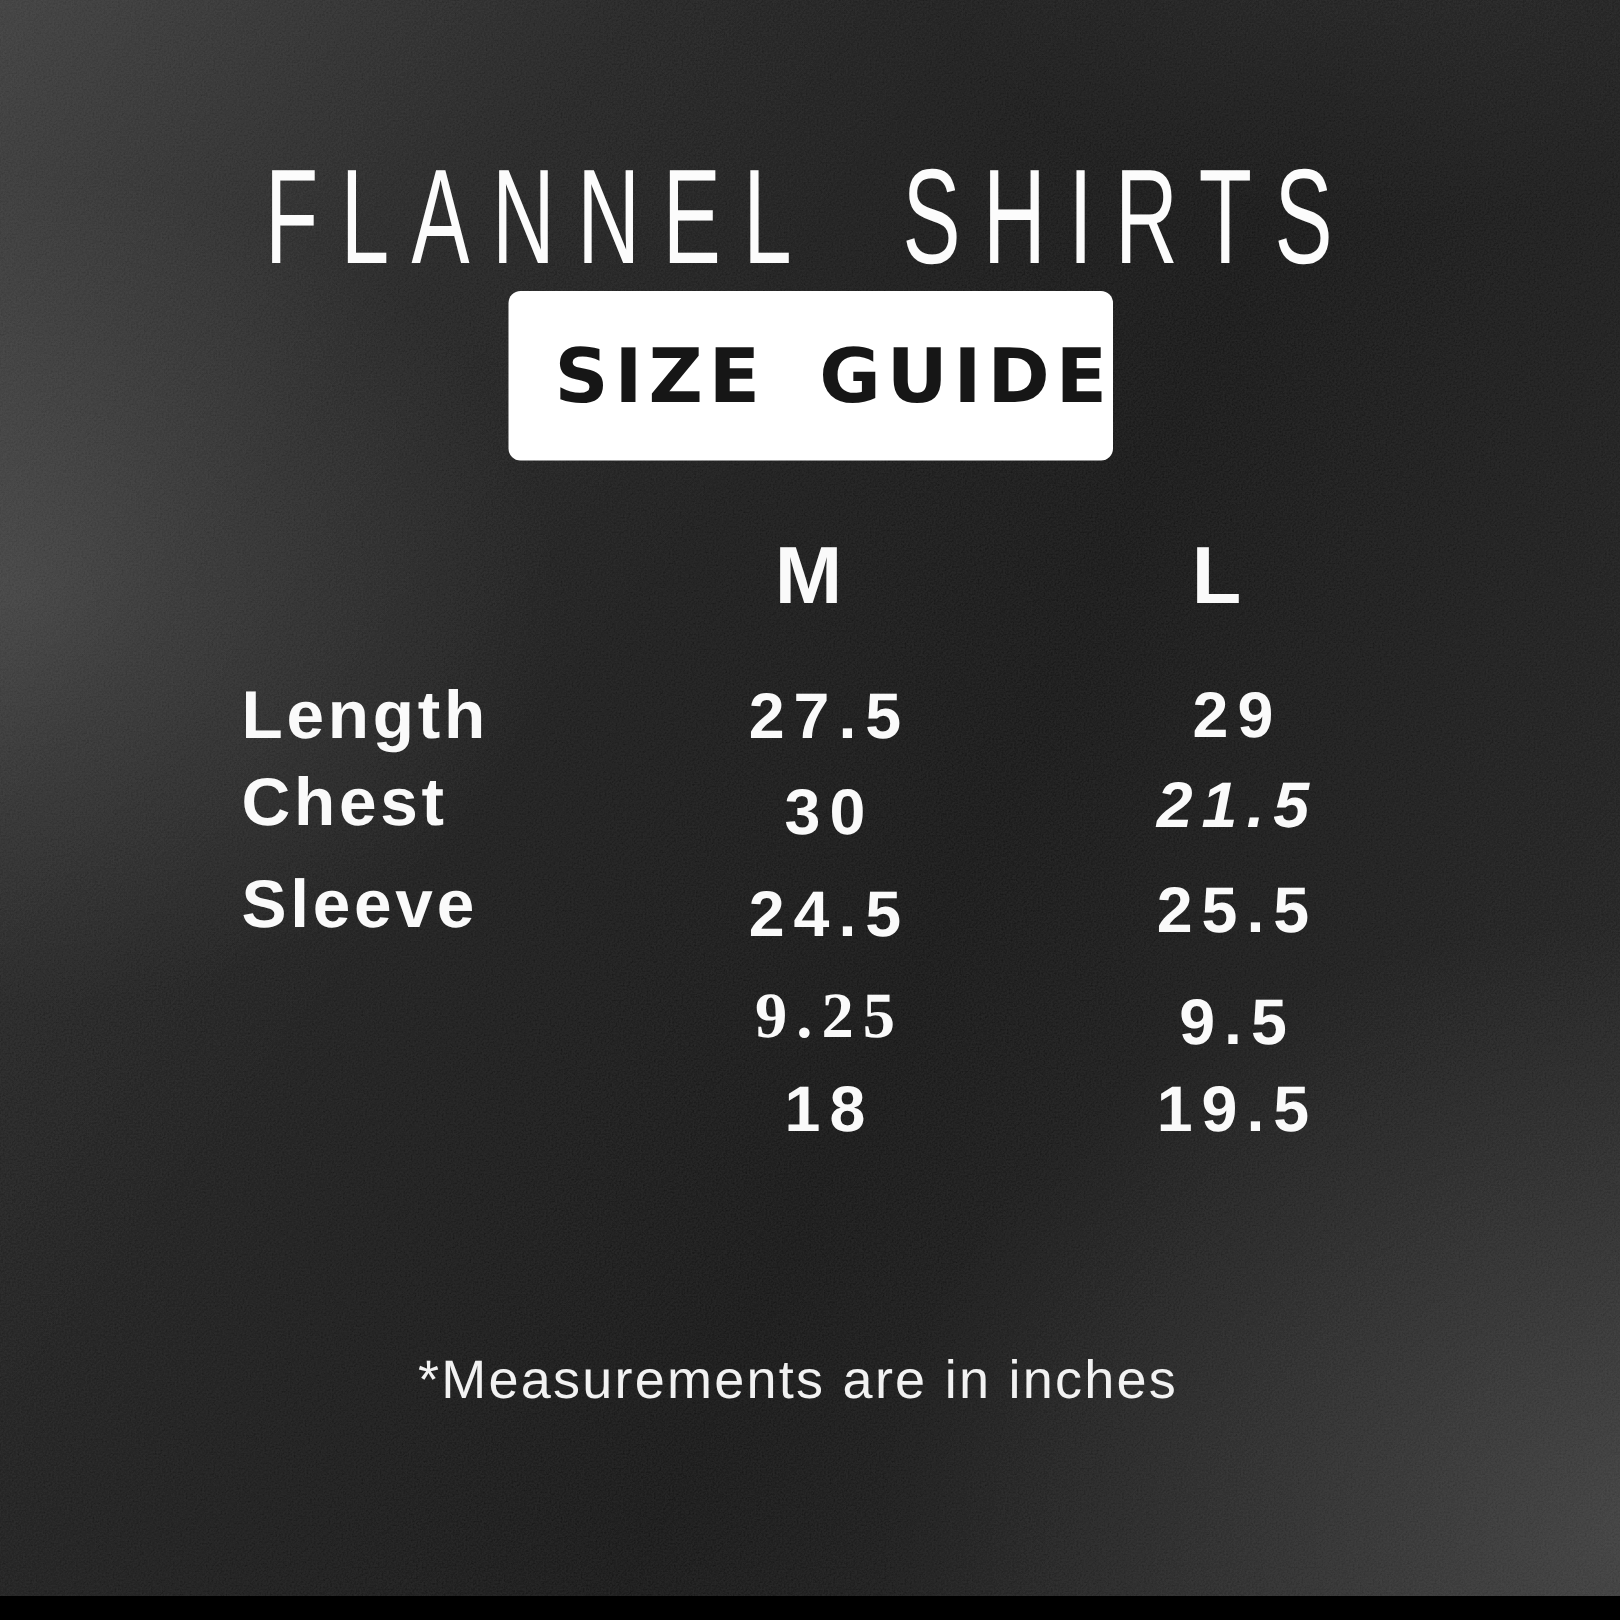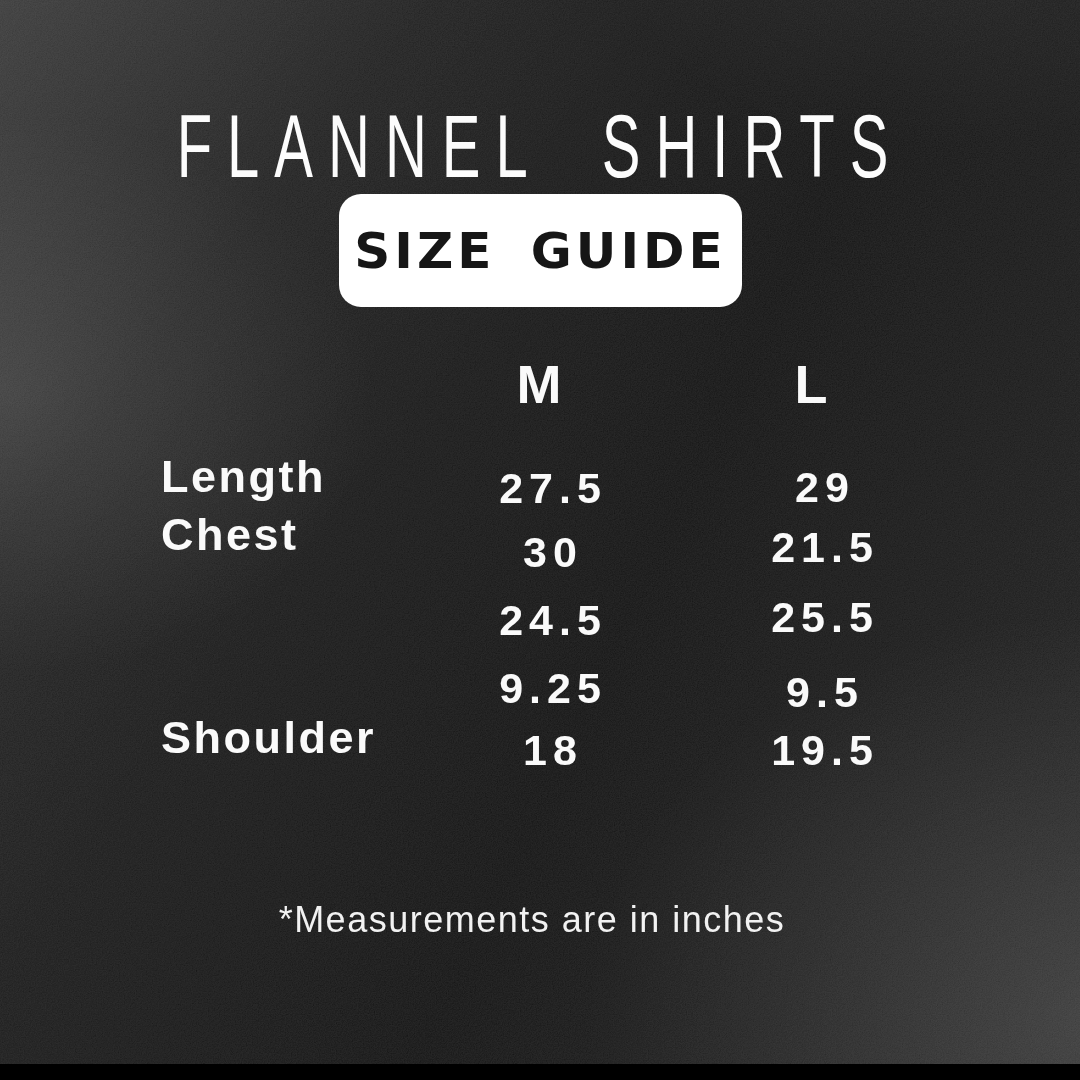--- a/index.html
+++ b/index.html
@@ -29,22 +29,22 @@
     font-size:58px;line-height:1;font-weight:400;
     letter-spacing:15px;word-spacing:30px;
     color:#fcfcfc;
     transform:scaleY(1.55);
     transform-origin:50% 0;
     white-space:nowrap;
   }
   
   .badge{
     position:absolute;left:339px;top:194px;width:403px;height:113px;
-    background:#ffffff;border-radius:22px;
-    display:flex;align-items:center;justify-content:center;
+    background:#ffffff;border-radius:8px;
+    display:flex;align-items:center;justify-content:flex-end;
   }
   .badge-text{
     font-family:"DejaVu Sans", sans-serif;
     font-weight:700;font-size:50px;line-height:1;
     letter-spacing:4px;word-spacing:14px;
     color:#161616;white-space:nowrap;
   }
   
   .col-header{
     position:absolute;top:357px;width:320px;
@@ -65,31 +65,31 @@
   .row:nth-of-type(6){top:775px;}
   .row-label{
     position:absolute;left:148px;top:0;
     font-size:45px;line-height:56px;font-weight:700;
     letter-spacing:2.5px;color:#fafafa;white-space:nowrap;
   }
   .cell{
     position:absolute;top:0;width:320px;
     text-align:center;
     font-size:43px;line-height:56px;font-weight:700;
-    letter-spacing:6px;color:#fafafa;white-space:nowrap;margin-top:10px;
+    letter-spacing:6px;color:#fafafa;white-space:nowrap;
   }
   .cell.m{left:380px;}
   .cell.l{left:652px;}
   
   .row:nth-of-type(1) .cell.m{transform:translateY(1px);}
   .row:nth-of-type(2) .cell.m{transform:translateY(7px);}
-  .row:nth-of-type(2) .cell.l{transform:translateY(2px);}
+  .row:nth-of-type(2) .cell.l{transform:translateY(2px);font-style:italic;}
   .row:nth-of-type(3) .cell.m{transform:translateY(7px);}
   .row:nth-of-type(3) .cell.l{transform:translateY(4px);}
-  .row:nth-of-type(4) .cell.m{transform:translateY(8px);}
+  .row:nth-of-type(4) .cell.m{transform:translateY(8px);font-family:Liberation Serif, serif;}
   .row:nth-of-type(4) .cell.l{transform:translateY(12px);}
   .row:nth-of-type(5) .cell.m{transform:translateY(2px);text-align:center;}
   .row:nth-of-type(5) .cell.l{transform:translateY(2px);}
   .row:nth-of-type(6) .cell.m{transform:translateY(4px);}
   .row:nth-of-type(6) .cell.l{transform:translateY(-10px);}
   
   .footer{
     position:absolute;left:0;top:900px;width:1080px;
     text-align:center;
     font-size:36px;line-height:40px;font-weight:400;
@@ -125,29 +125,29 @@
       <span class="row-label">Length</span>
       <span class="cell m">27.5</span>
       <span class="cell l">29</span>
     </div>
     <div class="row">
       <span class="row-label">Chest</span>
       <span class="cell m">30</span>
       <span class="cell l">21.5</span>
     </div>
     <div class="row">
+      <span class="row-label">Sleeve</span>
       <span class="cell m">24.5</span>
       <span class="cell l">25.5</span>
     </div>
     <div class="row">
       <span class="cell m">9.25</span>
       <span class="cell l">9.5</span>
     </div>
     <div class="row">
-      <span class="row-label">Shoulder</span>
       <span class="cell m">18</span>
       <span class="cell l">19.5</span>
     </div>
   </div>
 
   <div class="footer">*Measurements are in inches</div>
 
 </div>
 
 </body></html>

